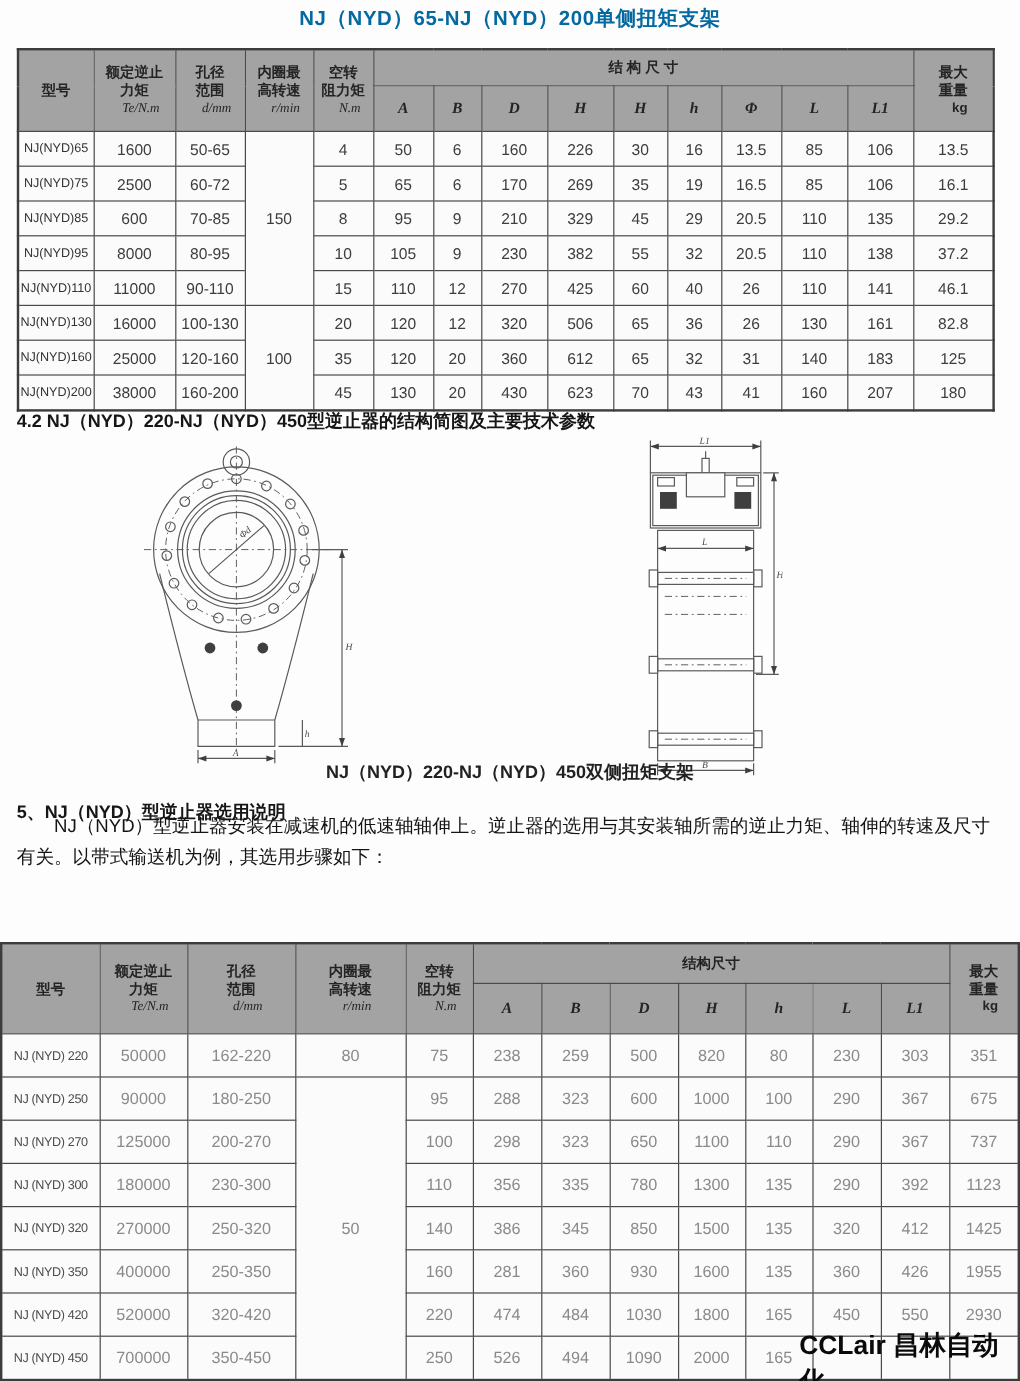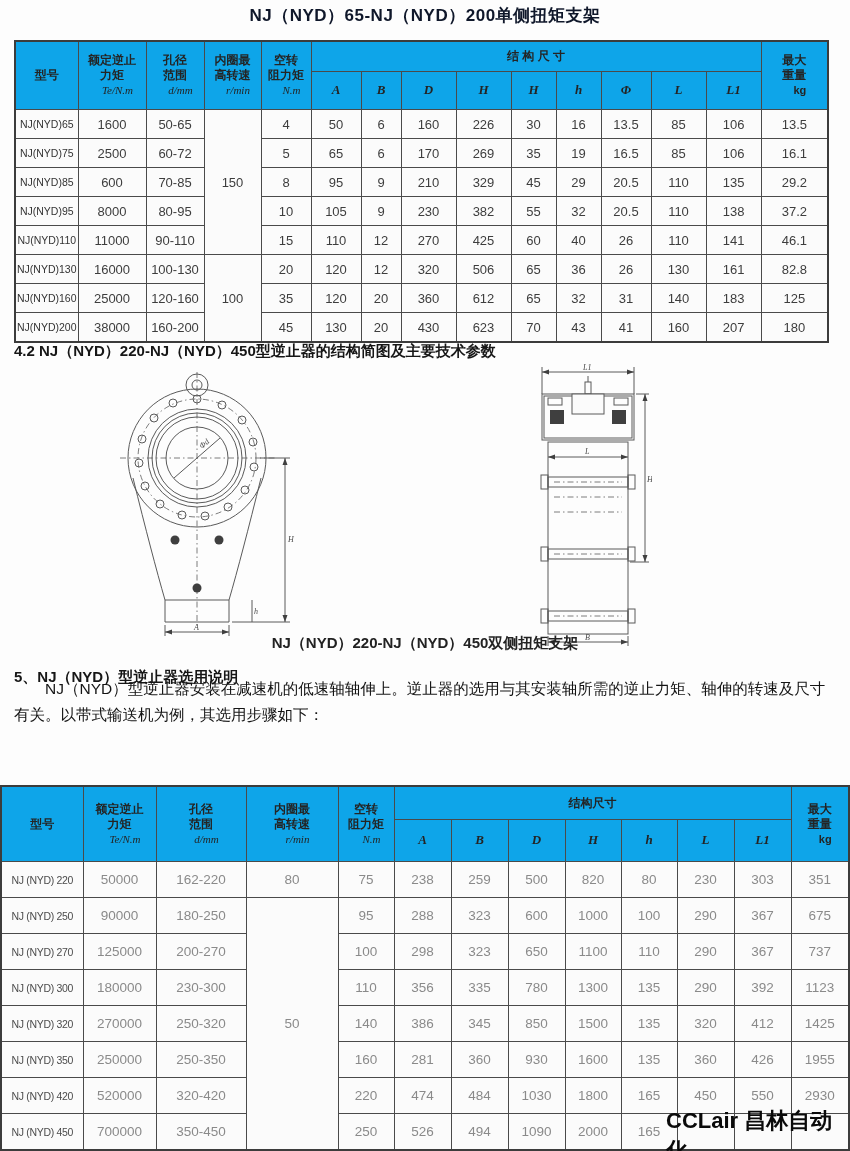--- a/index.html
+++ b/index.html
@@ -3,31 +3,31 @@
 <meta charset="utf-8">
 <style>
   html,body{margin:0;padding:0;}
   body{
     width:850px;height:1151px;position:relative;background:#fdfdfd;
     font-family:"Liberation Sans",sans-serif;color:#1b1b1b;overflow:hidden;
   }
   .abs{position:absolute;}
 
   
-  .doc-title{top:4px;left:0;width:850px;text-align:center;font-size:17px;font-weight:600;letter-spacing:.5px;color:#0f172a;}
+  .doc-title{top:4px;left:0;width:850px;text-align:center;font-size:17px;font-weight:600;letter-spacing:.5px;color:#0369a1;}
   .h42{top:342px;left:14px;font-size:15px;font-weight:600;color:#161616;}
   .diagram-caption{top:634px;left:0;width:850px;text-align:center;font-size:15px;font-weight:600;color:#222;}
   .h5{top:668px;left:14px;font-size:15px;font-weight:600;color:#161616;}
   .para5{top:676px;left:14px;width:824px;font-size:15.5px;line-height:26px;color:#141414;text-indent:2em;}
   .footer-brand{top:1106px;left:666px;font-size:22px;font-weight:700;color:#0a0a0a;letter-spacing:0;}
 
   
   table.spec{border-collapse:collapse;table-layout:fixed;background:#fbfbfb;border:2px solid #3c3c3c;}
   table.spec th,table.spec td{border:1px solid #4a4a4a;text-align:center;vertical-align:middle;padding:0;overflow:hidden;}
-  table.spec thead th{background:#0ea5e9;font-size:12px;font-weight:700;color:#242424;line-height:1.25;white-space:pre-line;}
+  table.spec thead th{background:#a3a3a3;font-size:12px;font-weight:700;color:#242424;line-height:1.25;white-space:pre-line;}
   table.spec thead th .unit{display:block;font-family:"Liberation Serif",serif;font-style:italic;font-weight:400;font-size:11px;margin-top:1px;margin-left:11px;}
   table.spec thead th .kgu{font-style:normal;font-weight:700;font-family:"Liberation Sans",sans-serif;text-align:center;}
   table.spec thead th.sub{font-family:"Liberation Serif",serif;font-style:italic;font-size:13px;font-weight:600;}
   #spec-table-1{top:40px;left:14px;width:813px;}
   #spec-table-1 thead tr:first-child th{height:29px;}
   #spec-table-1 thead tr:last-child th{height:37px;}
   #spec-table-1 tbody td{height:28px;font-size:13px;color:#3d3d3d;}
   #spec-table-1 tbody td.model{font-size:10.5px;color:#333;margin-top:12px;}
   #spec-table-2{top:785px;left:0;width:848px;}
   #spec-table-2 thead tr:first-child th{height:32px;}
@@ -467,21 +467,21 @@
         <td>345</td>
         <td>850</td>
         <td>1500</td>
         <td>135</td>
         <td>320</td>
         <td>412</td>
         <td>1425</td>
       </tr>
       <tr>
         <td class="model">NJ (NYD) 350</td>
-        <td>250000</td>
+        <td>400000</td>
         <td>250-350</td>
         <td>160</td>
         <td>281</td>
         <td>360</td>
         <td>930</td>
         <td>1600</td>
         <td>135</td>
         <td>360</td>
         <td>426</td>
         <td>1955</td>

